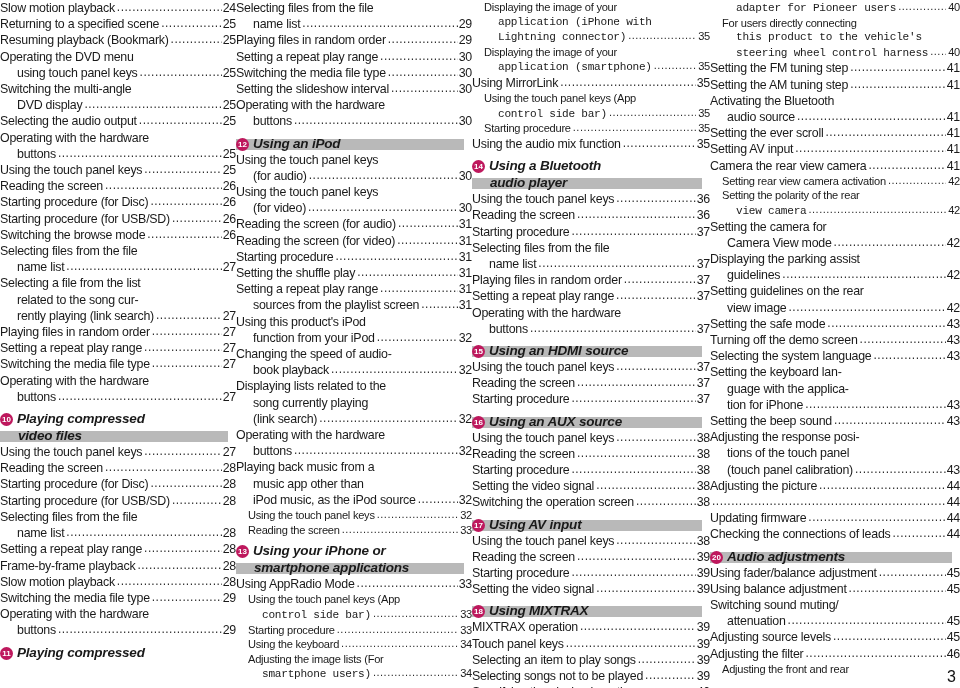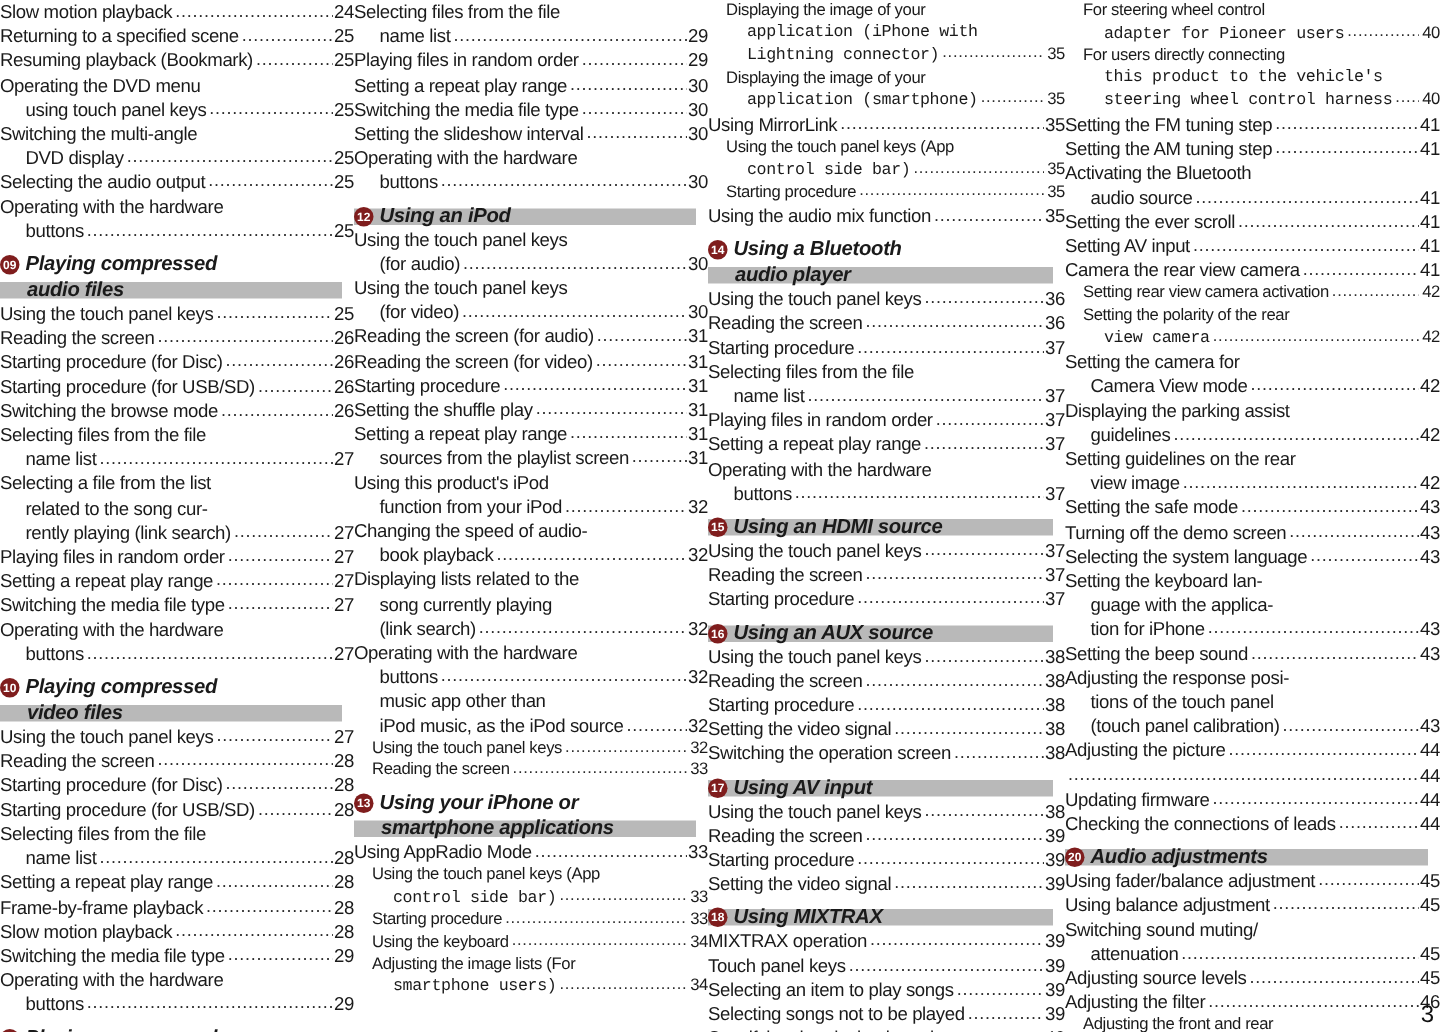--- a/index.html
+++ b/index.html
@@ -49,21 +49,21 @@
     font-style: italic;
     font-weight: bold;
     font-size: 13.5px;
     line-height: 17px;
     letter-spacing: -0.2px;
   }
   .sec-head .htext .badge {
     display: inline-block;
     width: 13px; height: 13px;
     border-radius: 50%;
-    background: #7f1d1d;
+    background: #be185d;
     color: #fff;
     font-style: normal;
     font-weight: bold;
     font-size: 8px;
     line-height: 13px;
     text-align: center;
     vertical-align: 1px;
     margin-right: 4px;
     font-family: "Liberation Sans", sans-serif;
     letter-spacing: 0;
@@ -177,24 +177,20 @@
         <div class="ln nodots">
           <span class="txt">Operating with the hardware</span>
           <span class="pg"></span>
         </div>
         <div class="ln cont">
           <span class="txt">buttons</span>
           <span class="dots">..............................................................................</span>
           <span class="pg">25</span>
         </div>
       </div>
-      <div class="sec-head">
-        <div class="bar"></div>
-        <div class="htext"><span class="badge">09</span><span>Playing compressed</span><span class="l2">audio files</span></div>
-      </div>
       <div class="entry">
         <div class="ln">
           <span class="txt">Using the touch panel keys</span>
           <span class="dots">..............................................................................</span>
           <span class="pg">25</span>
         </div>
       </div>
       <div class="entry">
         <div class="ln">
           <span class="txt">Reading the screen</span>
@@ -528,20 +524,24 @@
           <span class="txt">Operating with the hardware</span>
           <span class="pg"></span>
         </div>
         <div class="ln cont">
           <span class="txt">buttons</span>
           <span class="dots">..............................................................................</span>
           <span class="pg">32</span>
         </div>
       </div>
       <div class="entry">
+        <div class="ln nodots">
+          <span class="txt">Playing back music from a</span>
+          <span class="pg"></span>
+        </div>
         <div class="ln cont nodots">
           <span class="txt">music app other than</span>
           <span class="pg"></span>
         </div>
         <div class="ln cont">
           <span class="txt">iPod music, as the iPod source</span>
           <span class="dots">..............................................................................</span>
           <span class="pg">32</span>
         </div>
       </div>
@@ -858,24 +858,20 @@
       <div class="entry">
         <div class="ln">
           <span class="txt">Specifying the playback portion</span>
           <span class="dots">..............................................................................</span>
           <span class="pg">40</span>
         </div>
       </div>
     </div>
   <div class="toc-column c4">
       <div class="entry sub">
-        <div class="ln nodots">
-          <span class="txt">For steering wheel control</span>
-          <span class="pg"></span>
-        </div>
         <div class="ln cont">
           <span class="txt">adapter for Pioneer users</span>
           <span class="dots">..............................................................................</span>
           <span class="pg">40</span>
         </div>
       </div>
       <div class="entry sub">
         <div class="ln nodots">
           <span class="txt">For users directly connecting</span>
           <span class="pg"></span>

